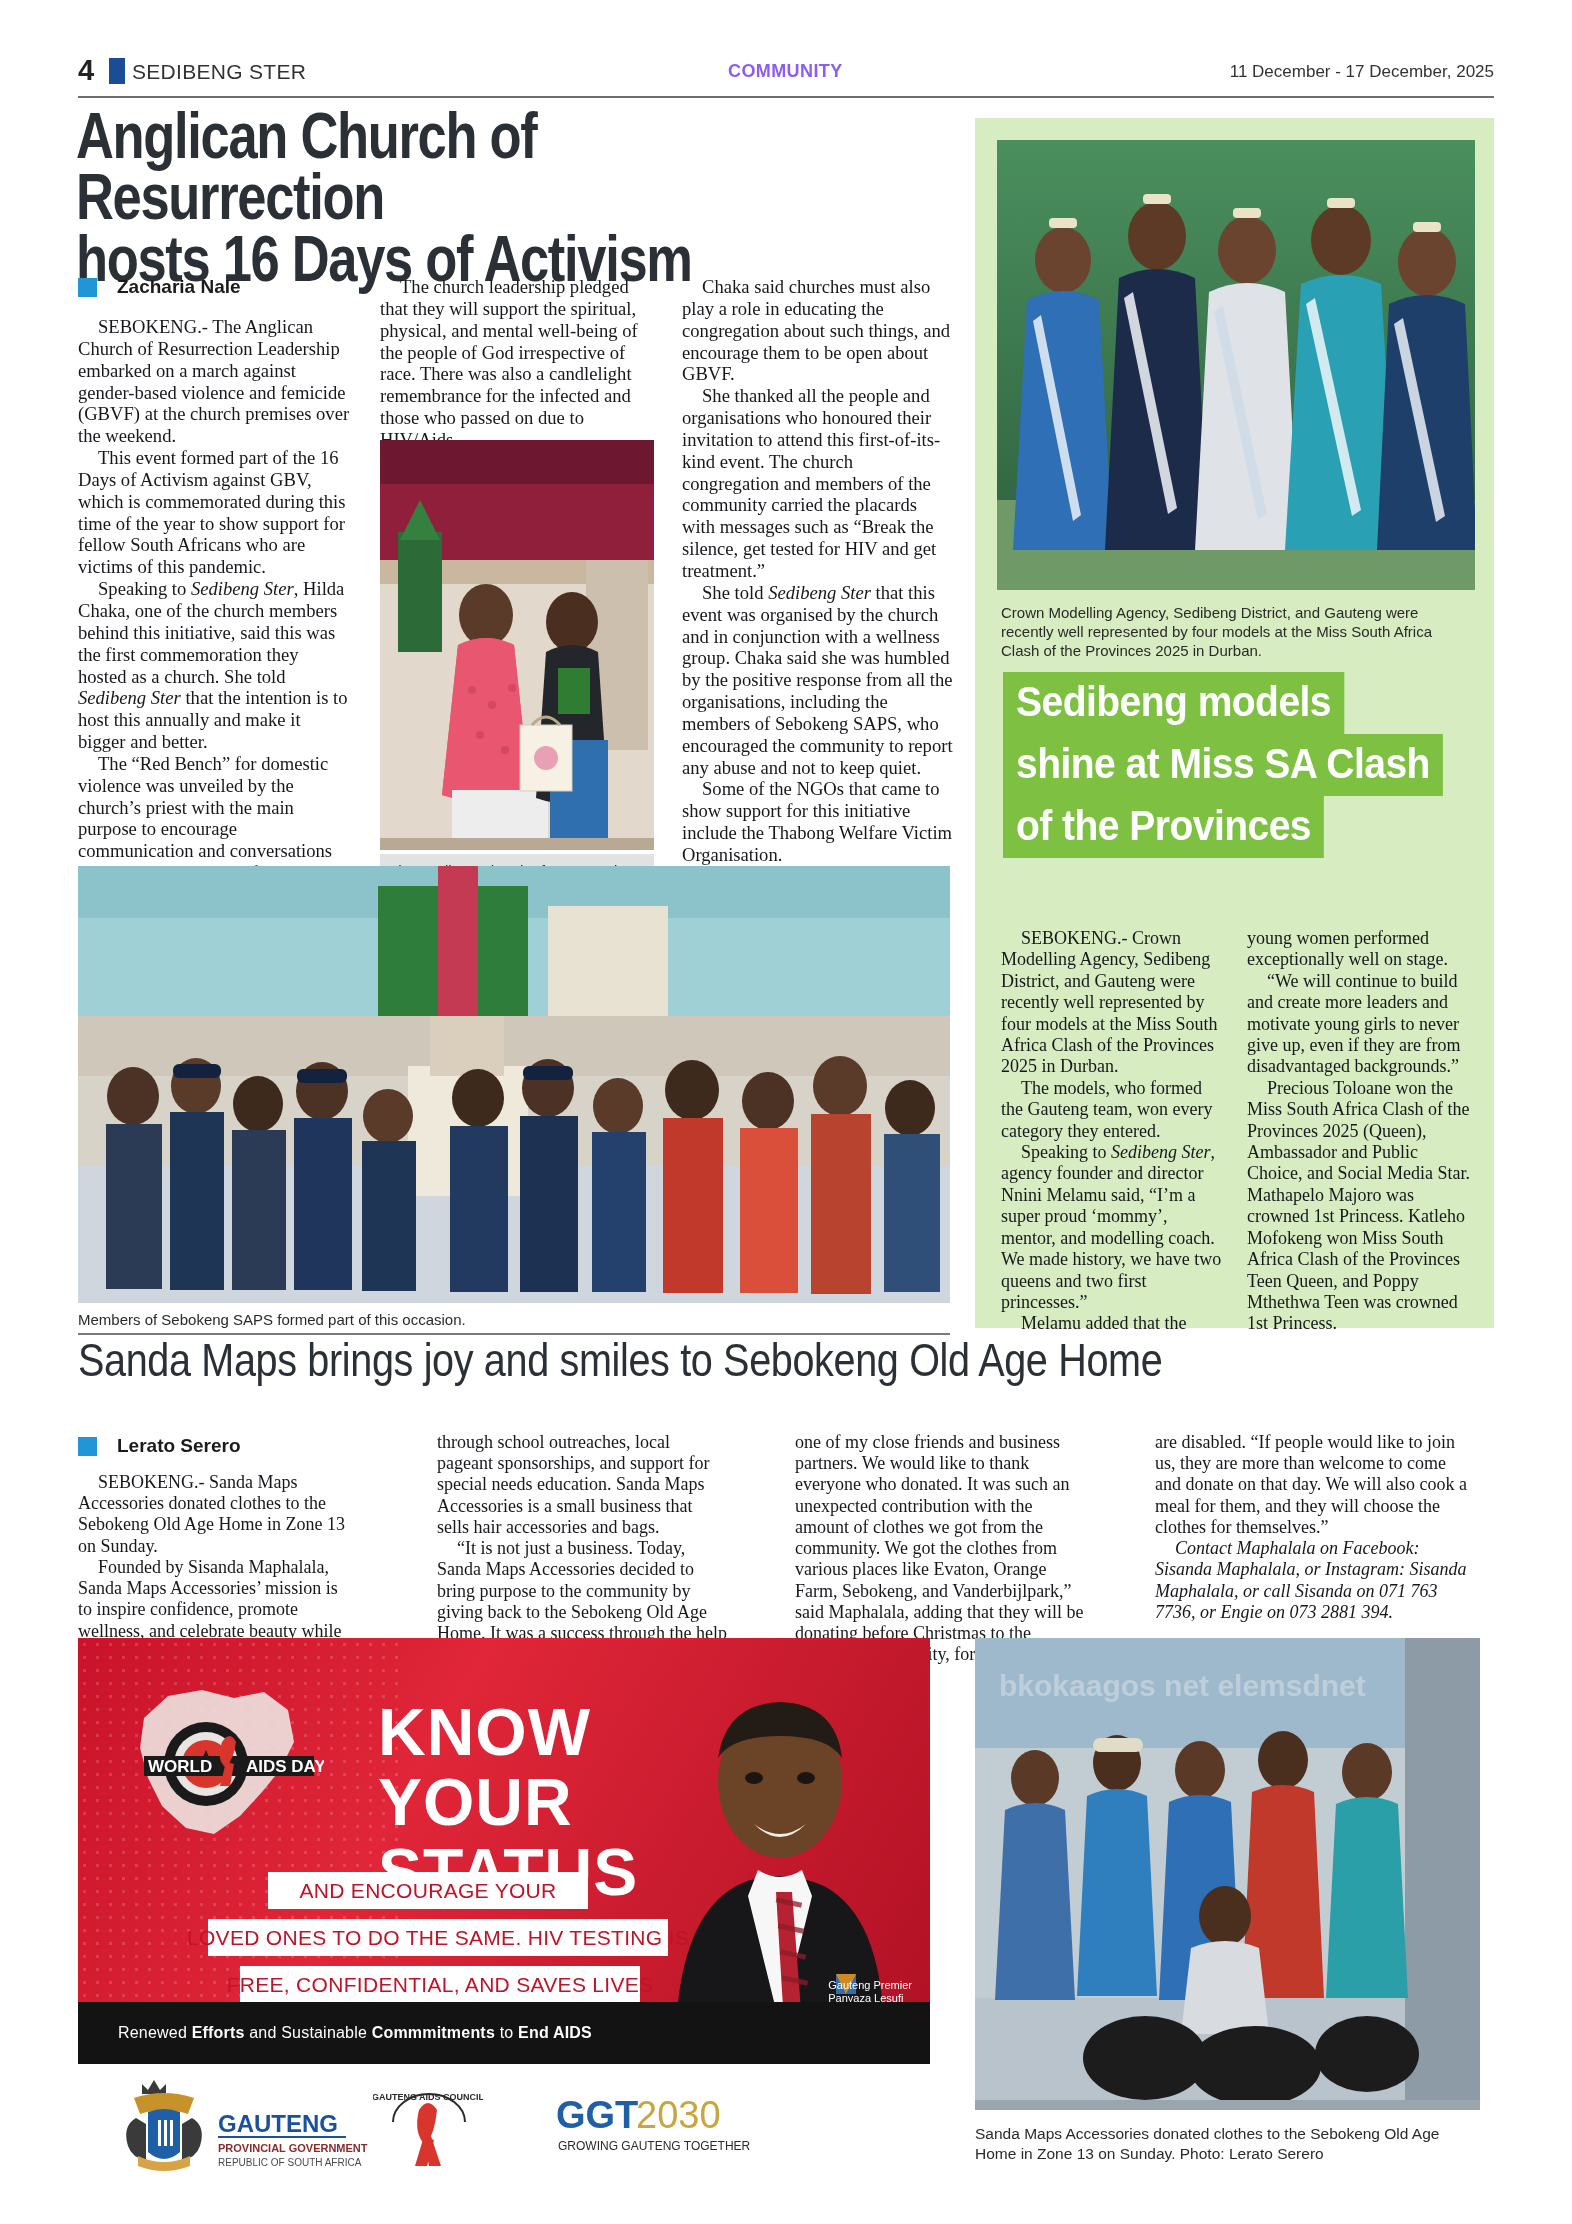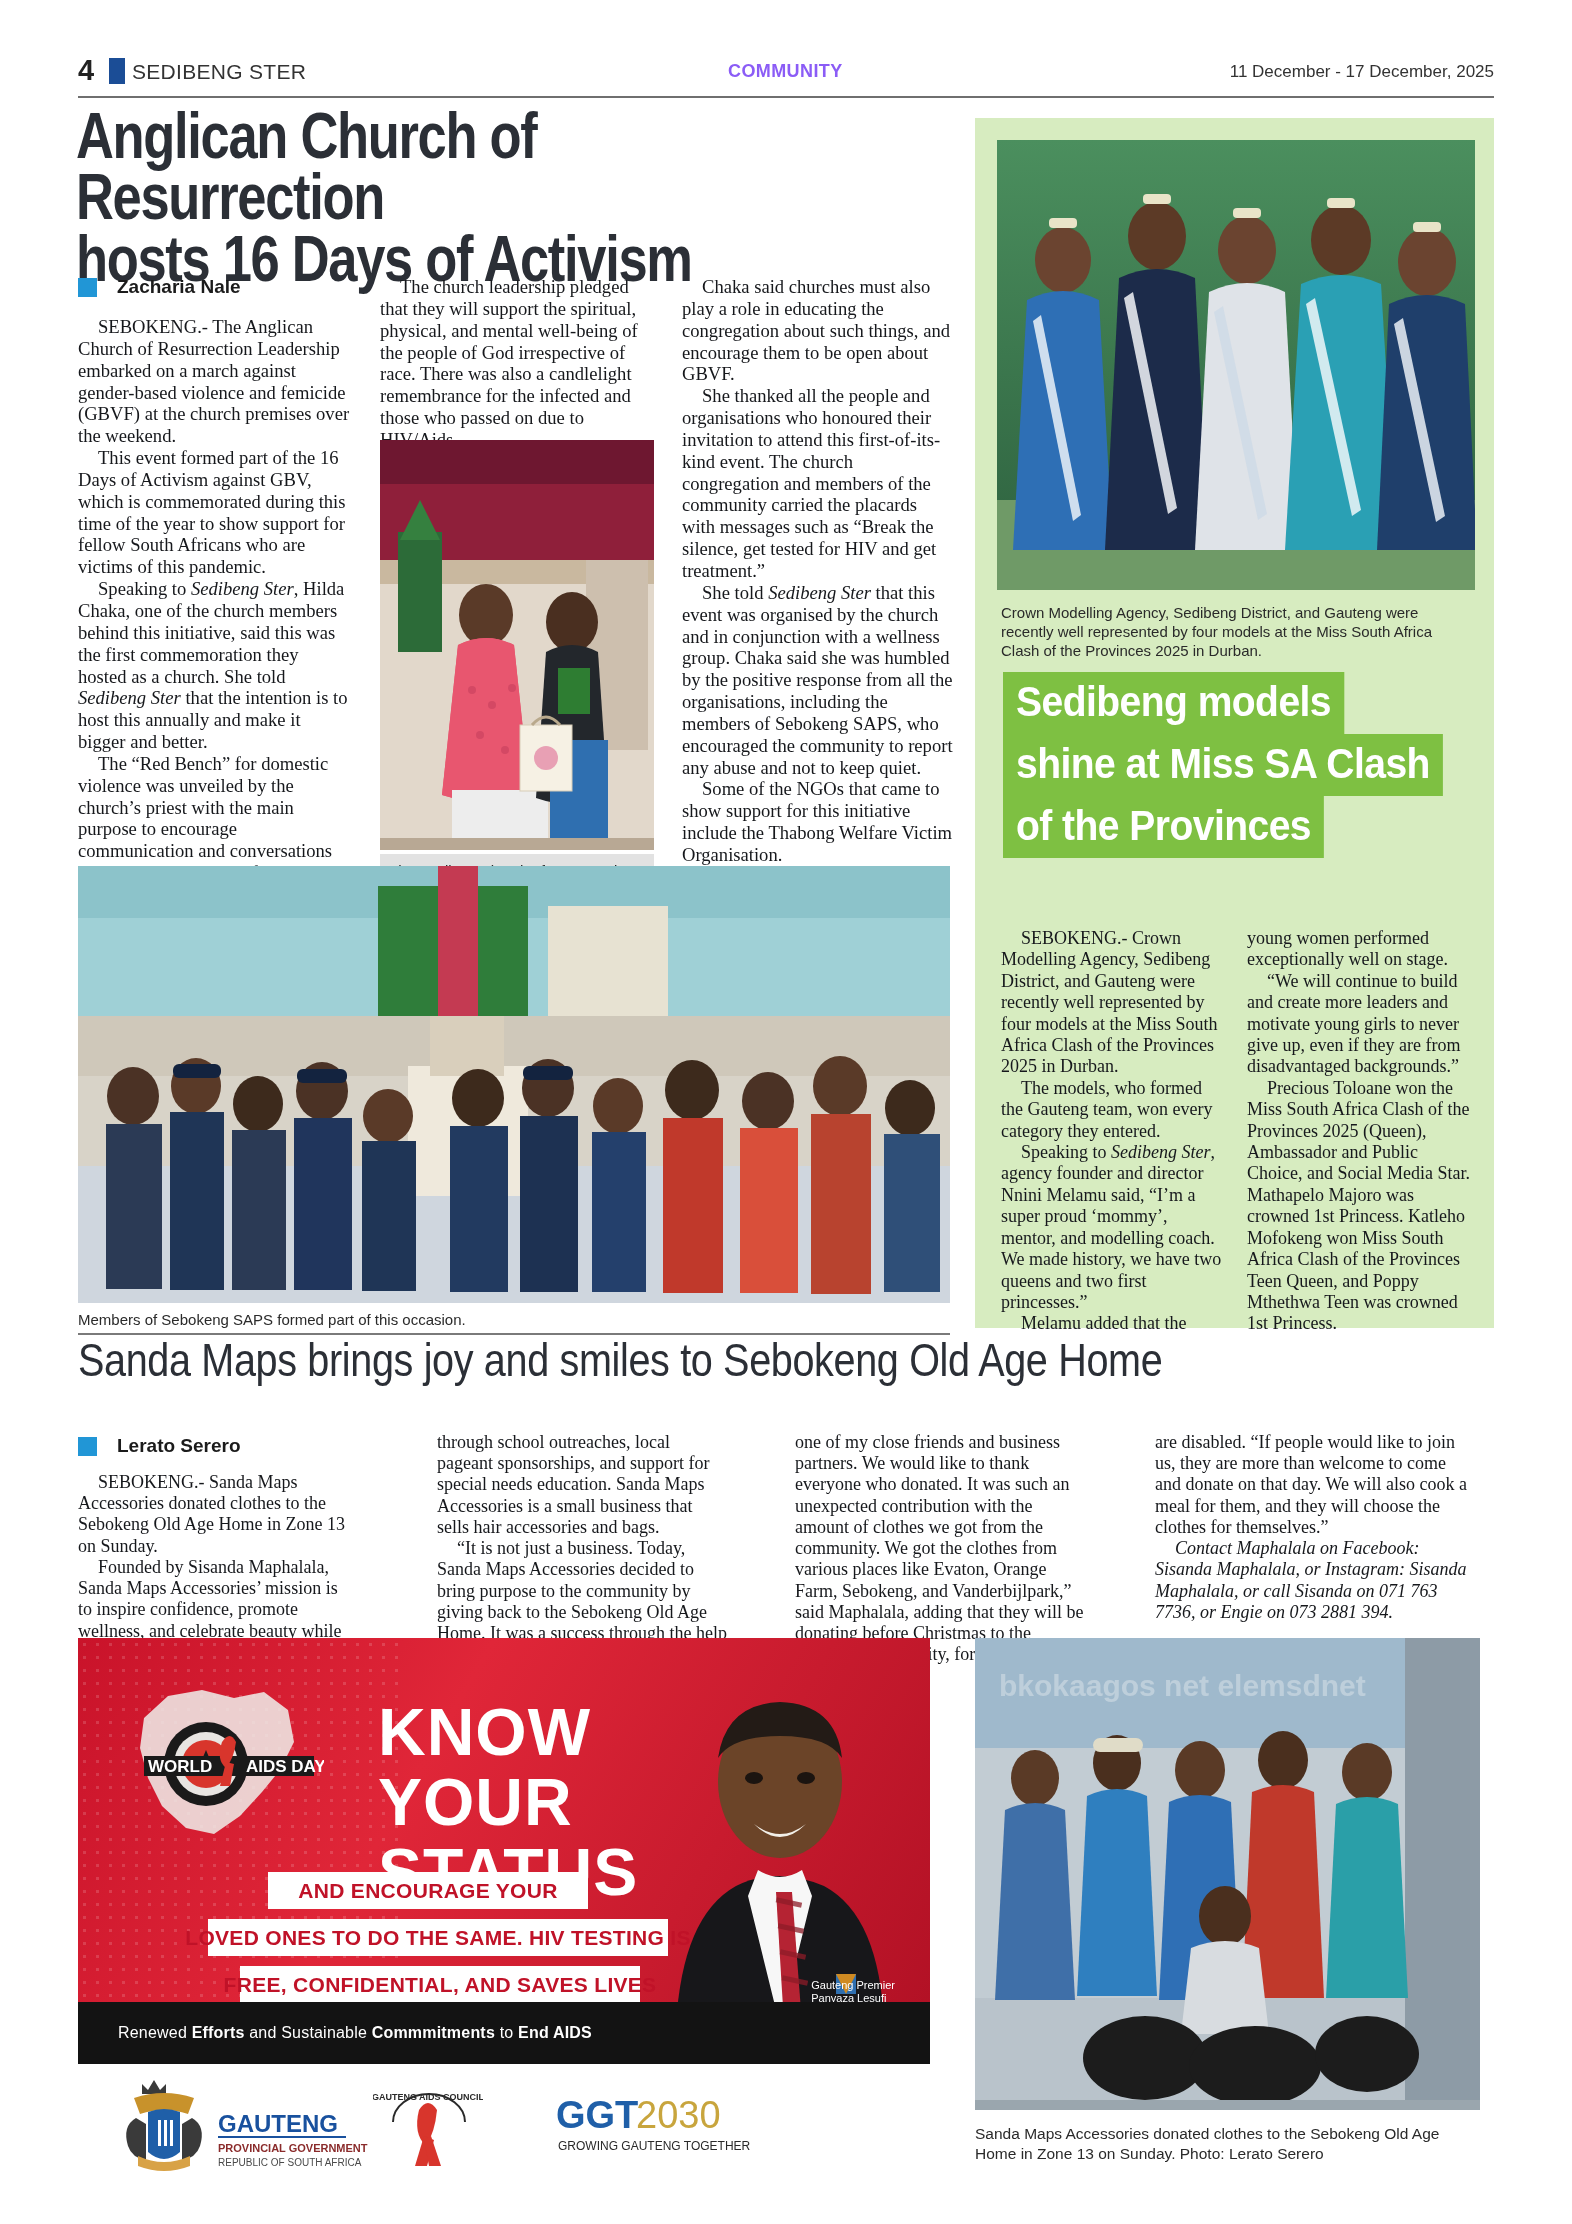--- a/index.html
+++ b/index.html
@@ -135,32 +135,32 @@
   }
   .ad-know{
     position:absolute;left:300px;top:60px;width:420px;
     font-family:"Liberation Sans", sans-serif;
     font-weight:bold;color:#fff;
     font-size:66px;line-height:1.06;letter-spacing:1px;
   }
   .ad-bar{
     position:absolute;background:#ffffff;color:#c01228;
     font-family:"Liberation Sans", sans-serif;
-    font-weight:bold;letter-spacing:.3px;
+    font-weight:normal;letter-spacing:.3px;
     display:flex;align-items:center;justify-content:center;
     white-space:nowrap;
   }
   .ad-b1{left:190px;top:234px;width:320px;height:37px;font-size:21px;}
   .ad-b2{left:130px;top:281px;width:460px;height:37px;font-size:21px;}
   .ad-b3{left:162px;top:328px;width:400px;height:37px;font-size:21px;}
   .ad-person{
     position:absolute;right:0px;top:36px;width:300px;height:352px;
   }
   .ad-premier{
-    position:absolute;right:35px;bottom:58px;
+    position:absolute;right:18px;bottom:58px;
     font-family:"Liberation Sans", sans-serif;
     font-size:11px;color:#ffffff;line-height:1.25;text-align:left;
   }
   .ad-footer{
     position:absolute;left:0;bottom:0;width:852px;height:62px;background:#131313;
     display:flex;align-items:center;
   }
   .ad-footer-txt{
     margin-left:40px;color:#ffffff;
     font-family:"Liberation Sans", sans-serif;

